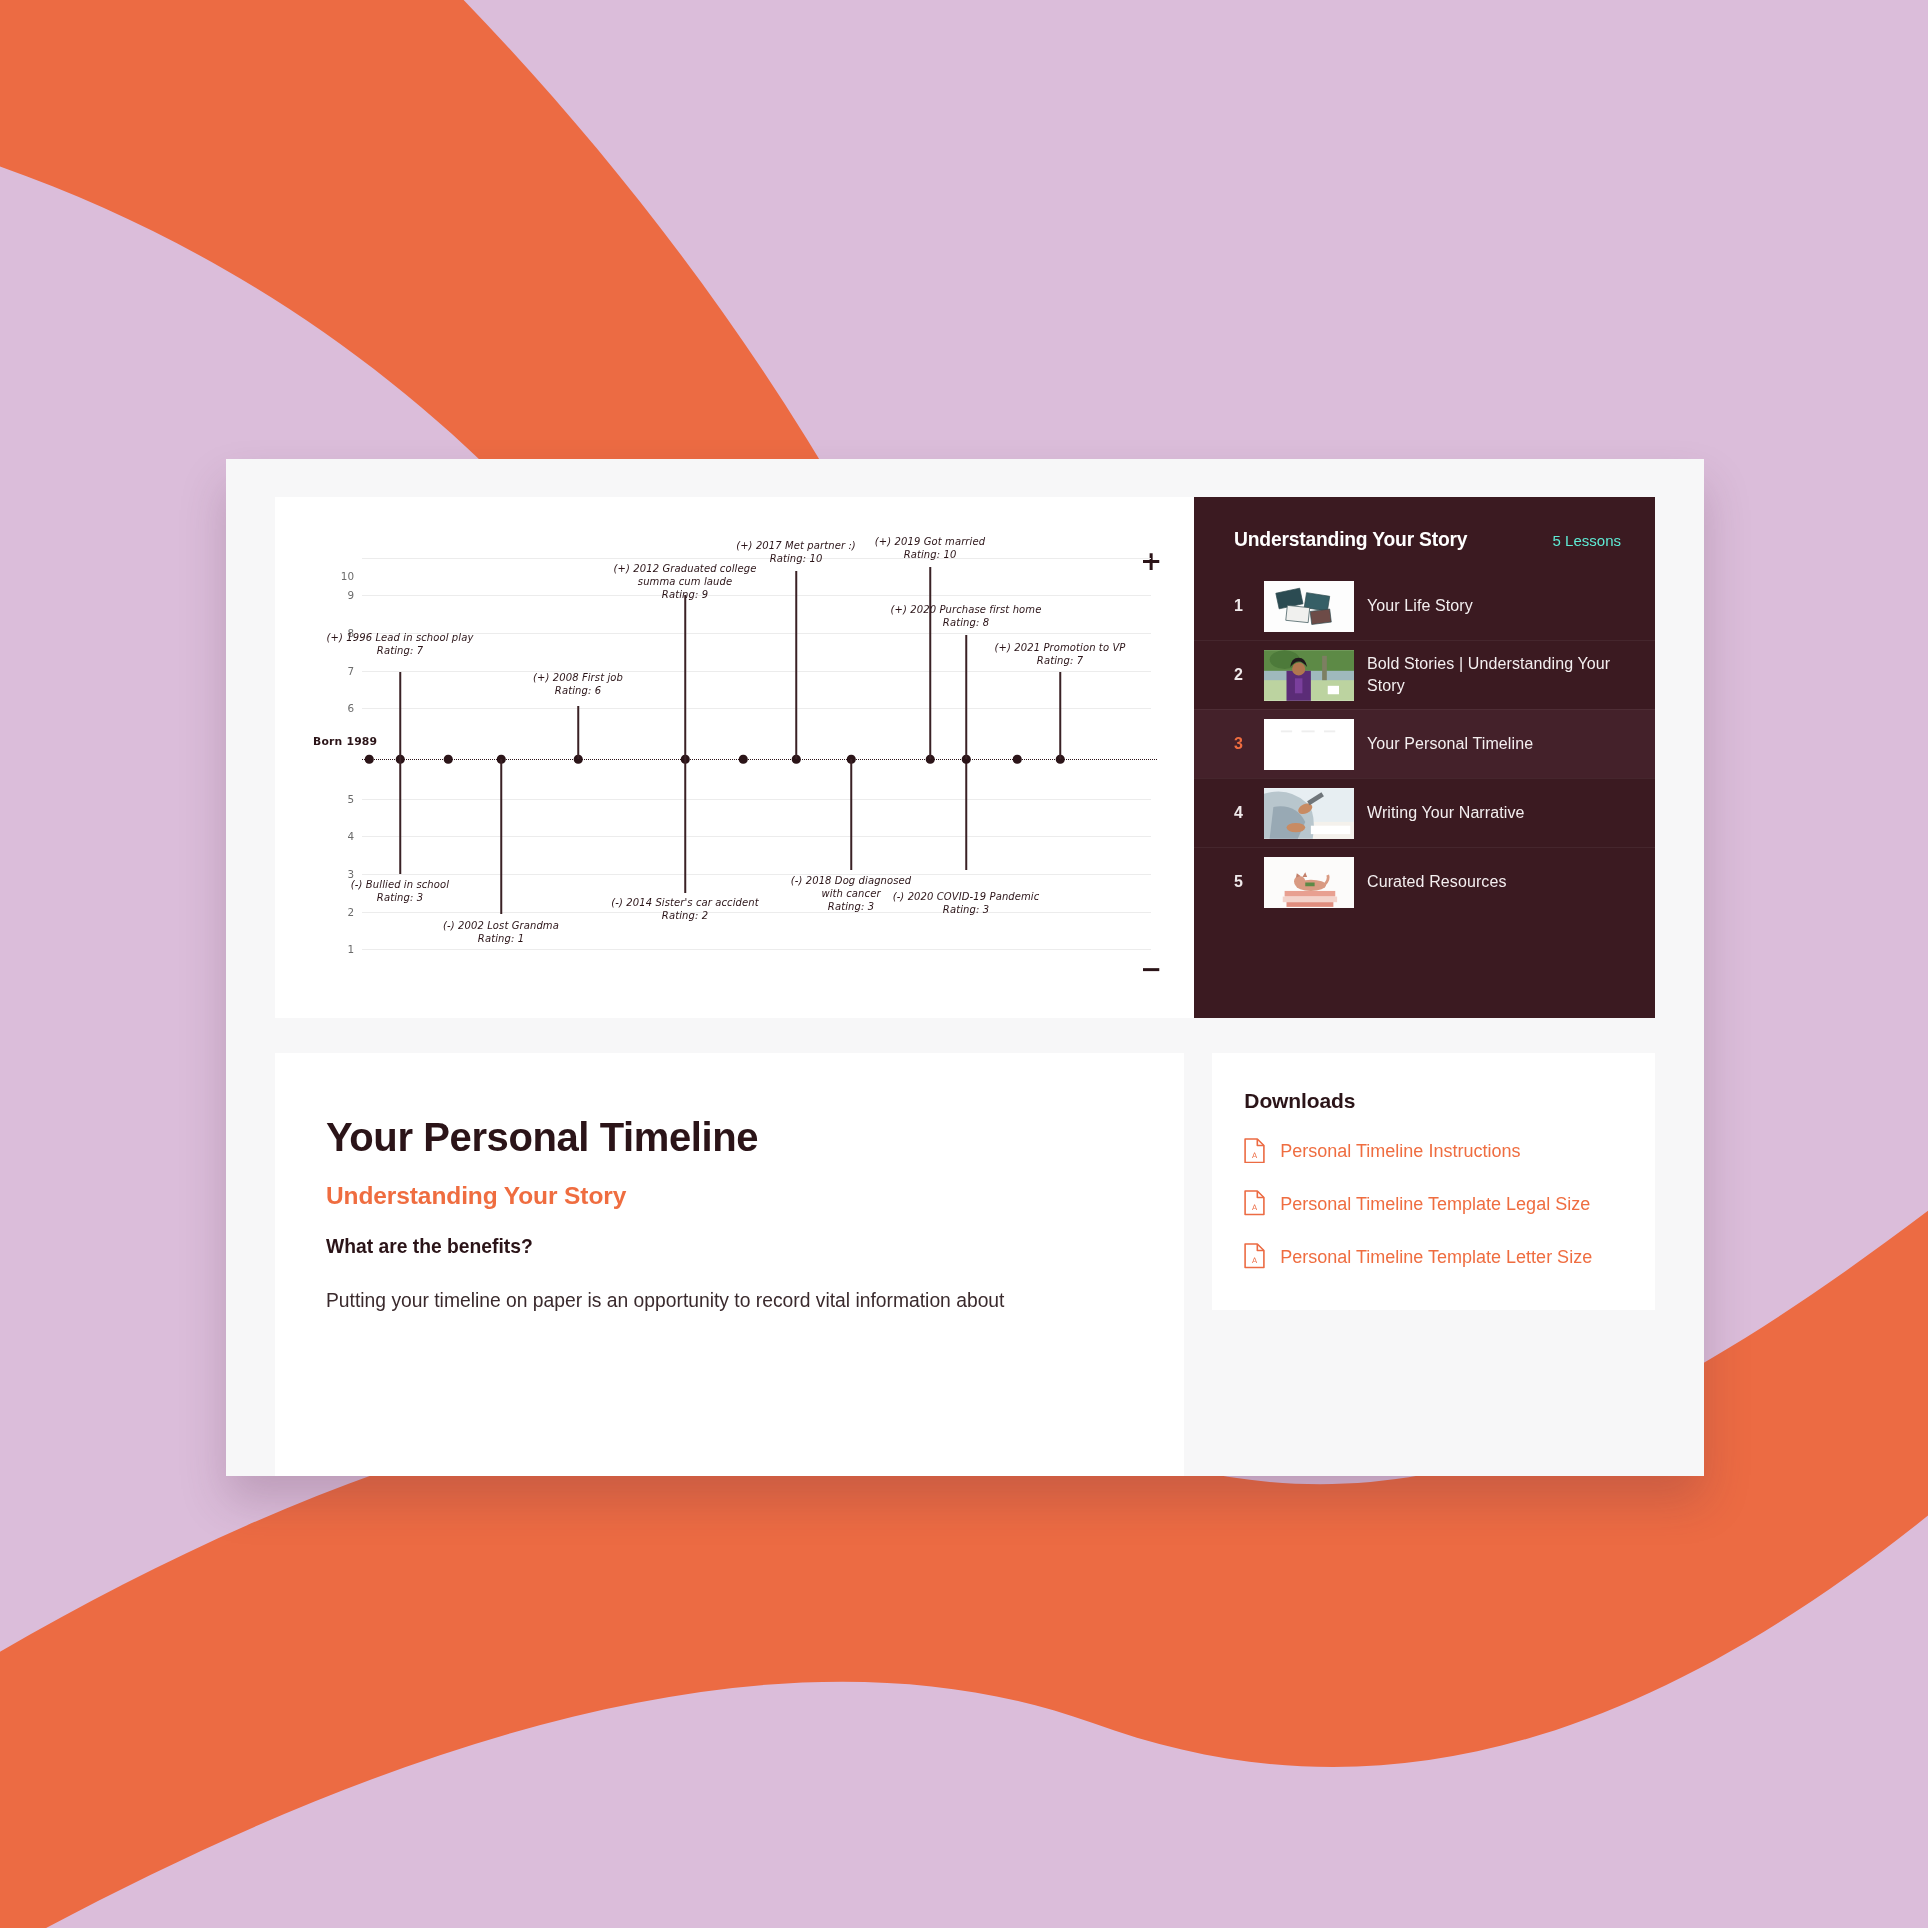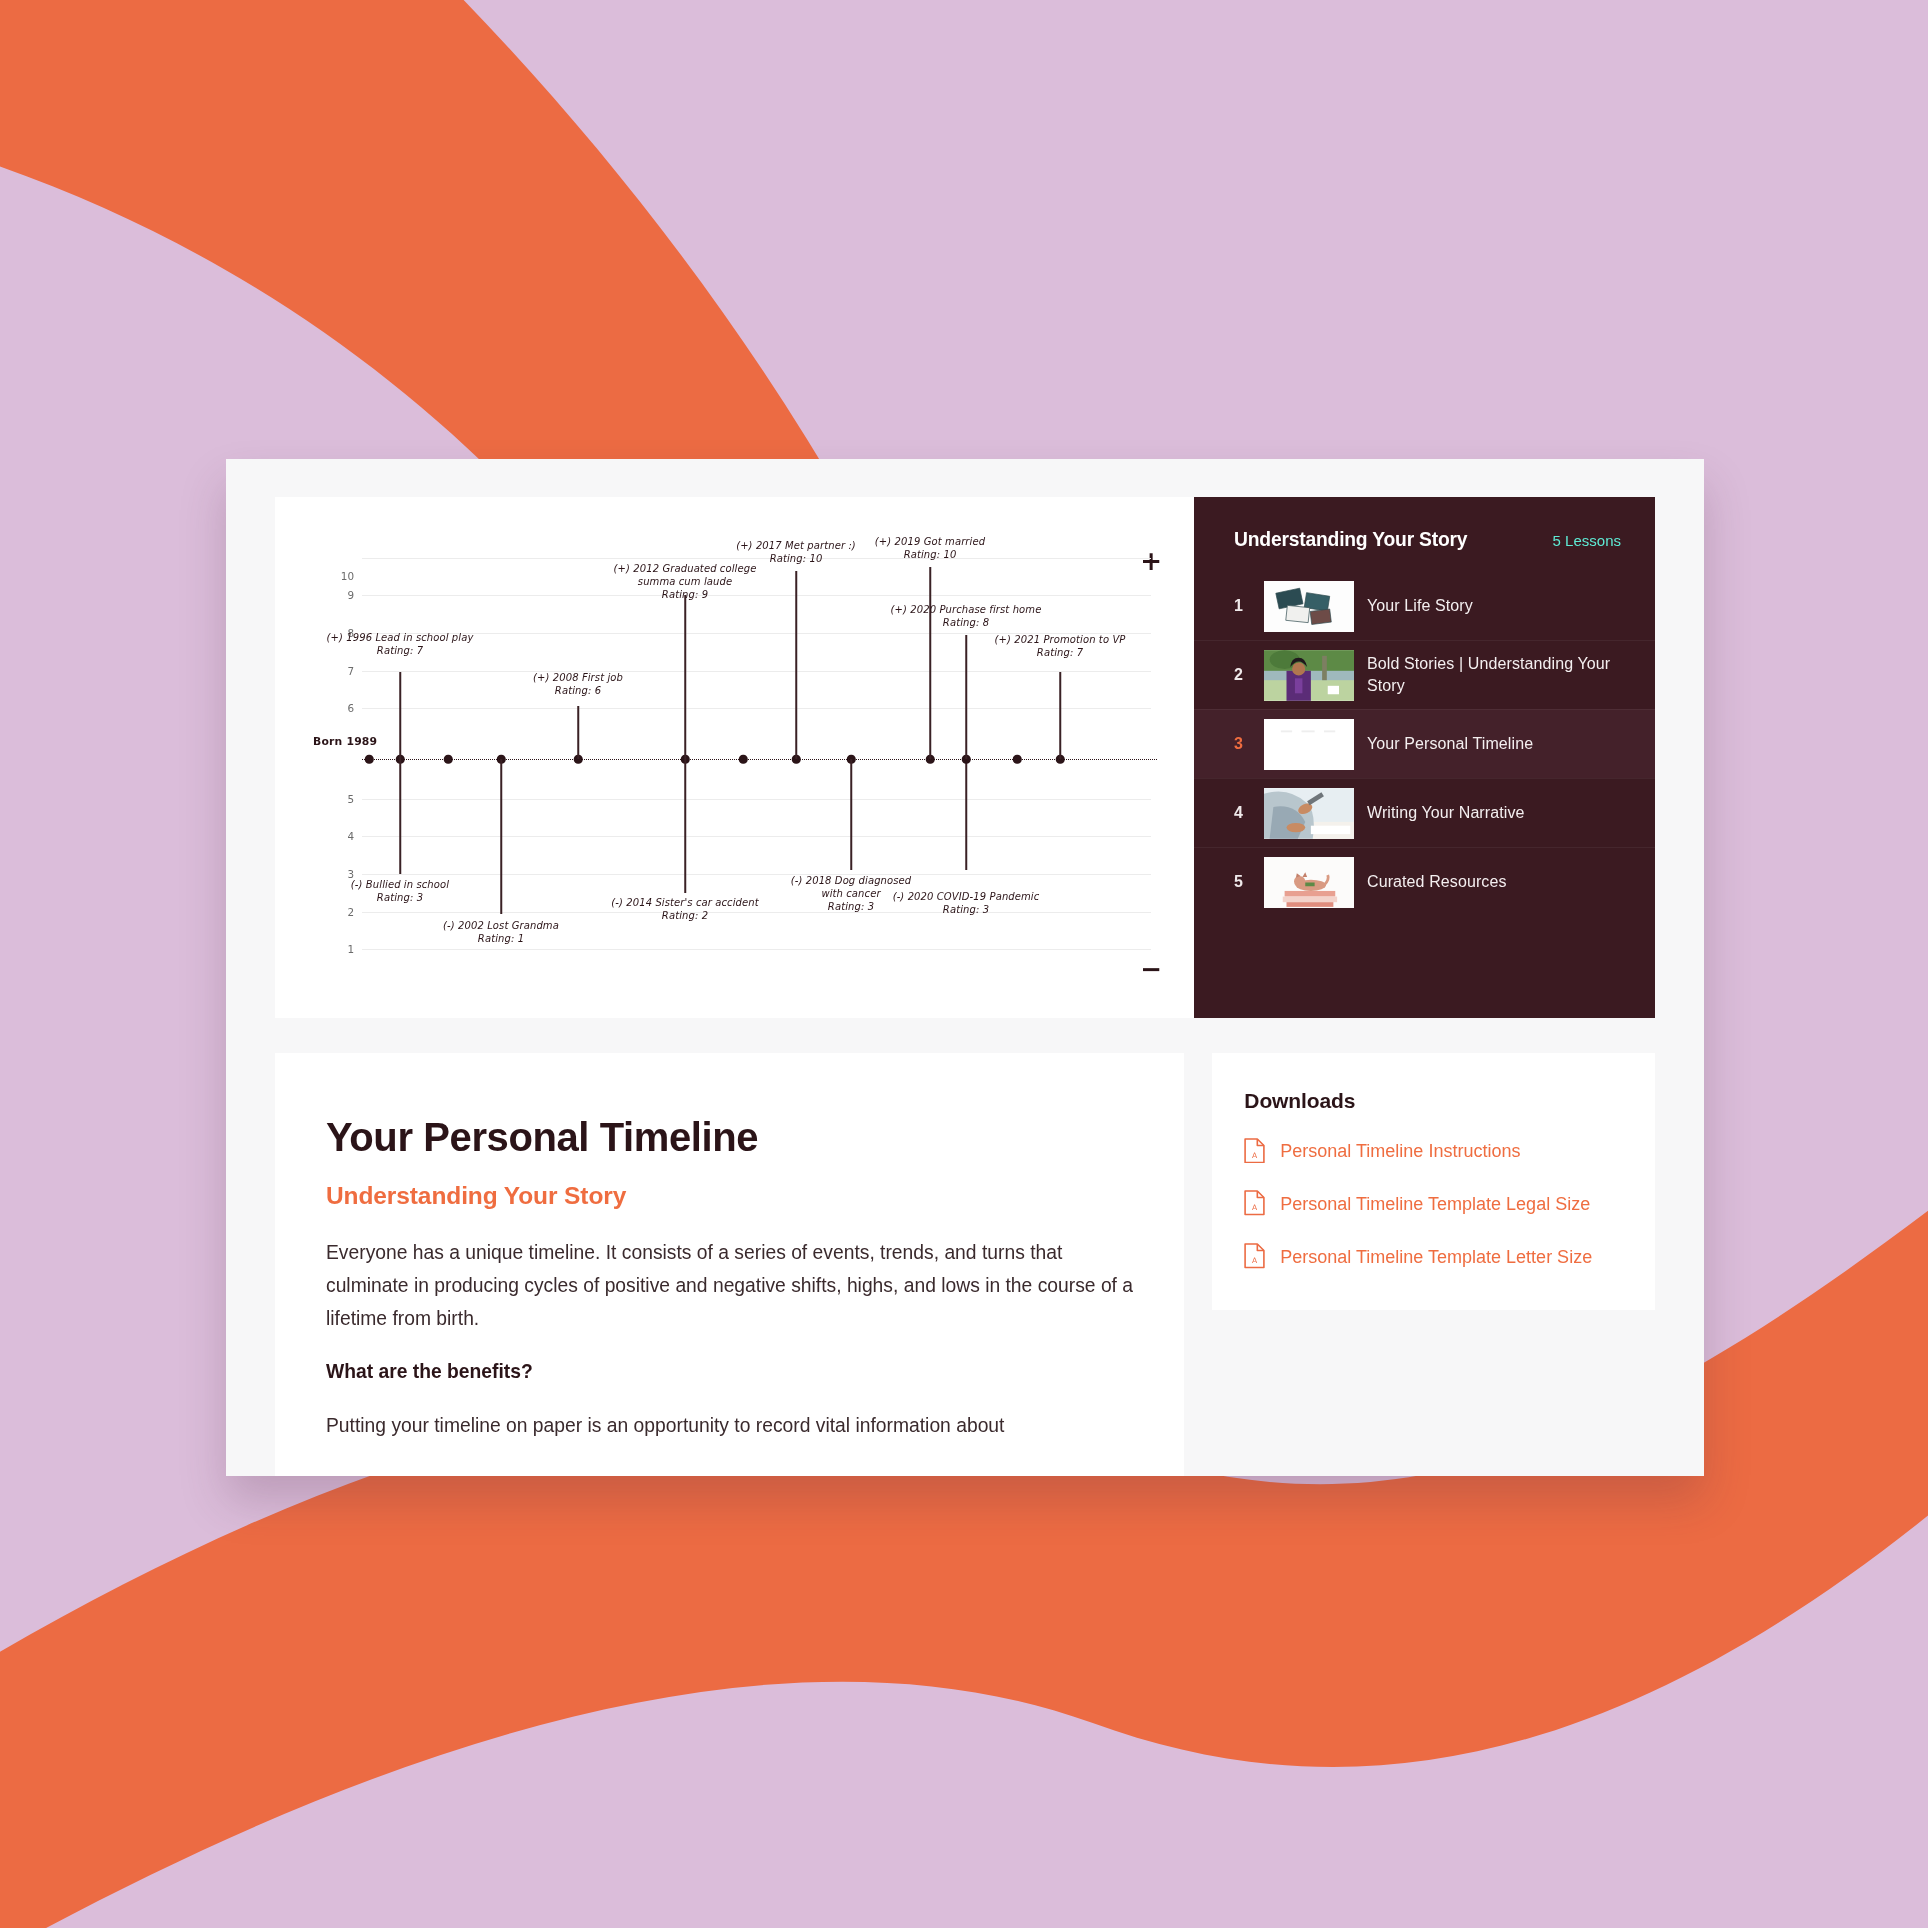--- a/index.html
+++ b/index.html
@@ -308,21 +308,21 @@
         <div class="evt" style="left:653px; top:222px">
           <div class="dot"></div>
           <div class="stem" style="top:-124px; height:124px"></div>
           <div class="cap" style="bottom:130px">(+) 2020 Purchase first home
 Rating: 8</div>
         </div>
 
         <div class="evt" style="left:747px; top:222px">
           <div class="dot"></div>
           <div class="stem" style="top:-87px; height:87px"></div>
-          <div class="cap" style="bottom:100px">(+) 2021 Promotion to VP
+          <div class="cap" style="bottom:92px">(+) 2021 Promotion to VP
 Rating: 7</div>
         </div>
 
         <div class="evt" style="left:56px;  top:222px">
             <div class="dot"></div>
           </div>
         <div class="evt" style="left:135px; top:222px">
             <div class="dot"></div>
           </div>
         <div class="evt" style="left:430px; top:222px">
@@ -426,21 +426,20 @@
         <div class="lesson-label">Curated Resources</div>
       </div>
 
     </div>
   </div>
 
   <div class="bottom-row">
     <div class="article">
       <h1>Your Personal Timeline</h1>
       <h2>Understanding Your Story</h2>
-      <p>Everyone has a unique timeline. It consists of a series of events, trends, and turns that culminate in producing cycles of positive and negative shifts, highs, and lows in the course of a lifetime from birth.</p>
       <h3>What are the benefits?</h3>
       <p>Putting your timeline on paper is an opportunity to record vital information about</p>
     </div>
 
     <div class="downloads">
       <h3>Downloads</h3>
 
       <a class="dl-item">
         <span class="pdf-icon">
           <svg width="21" height="25.4" viewBox="0 0 22 27" fill="none">

